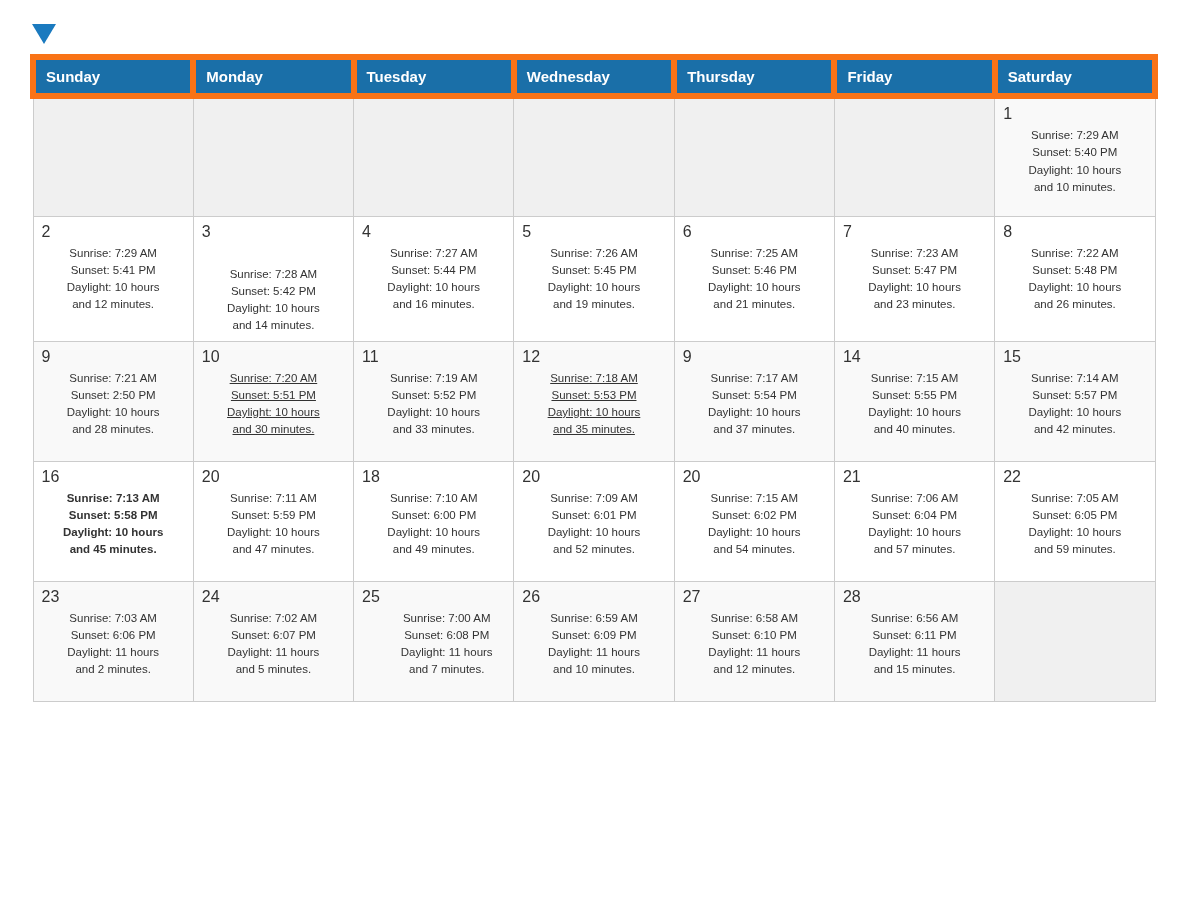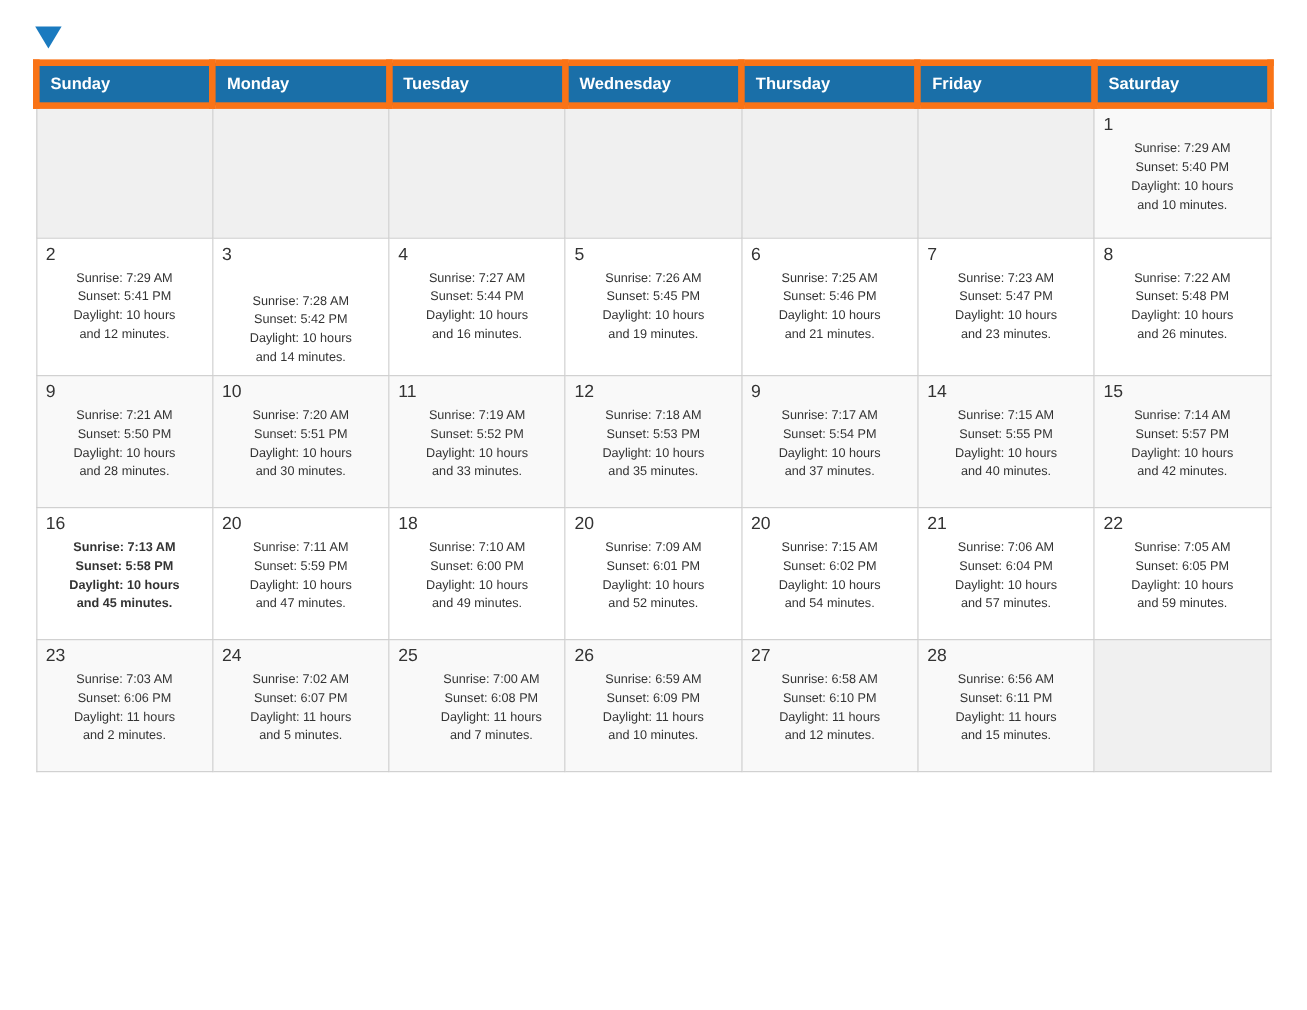--- a/index.html
+++ b/index.html
@@ -194,41 +194,41 @@
           <div class="day-info" style="white-space: pre-line;">Sunrise: 7:22 AM
 Sunset: 5:48 PM
 Daylight: 10 hours
 and 26 minutes.</div>
         </td>
       </tr>
       <tr>
         <td>
           <span class="day-number">9</span>
           <div class="day-info" style="white-space: pre-line;">Sunrise: 7:21 AM
-Sunset: 5:50 PM
+Sunset: 2:50 PM
 Daylight: 10 hours
 and 28 minutes.</div>
         </td>
         <td>
           <span class="day-number">10</span>
-          <div class="day-info" style="white-space: pre-line;">Sunrise: 7:20 AM
+          <div class="day-info" style="white-space: pre-line; text-decoration: underline;">Sunrise: 7:20 AM
 Sunset: 5:51 PM
 Daylight: 10 hours
 and 30 minutes.</div>
         </td>
         <td>
           <span class="day-number">11</span>
           <div class="day-info" style="white-space: pre-line;">Sunrise: 7:19 AM
 Sunset: 5:52 PM
 Daylight: 10 hours
 and 33 minutes.</div>
         </td>
         <td>
           <span class="day-number">12</span>
-          <div class="day-info" style="white-space: pre-line;">Sunrise: 7:18 AM
+          <div class="day-info" style="white-space: pre-line; text-decoration: underline;">Sunrise: 7:18 AM
 Sunset: 5:53 PM
 Daylight: 10 hours
 and 35 minutes.</div>
         </td>
         <td>
           <span class="day-number">9</span>
           <div class="day-info" style="white-space: pre-line;">Sunrise: 7:17 AM
 Sunset: 5:54 PM
 Daylight: 10 hours
 and 37 minutes.</div>

